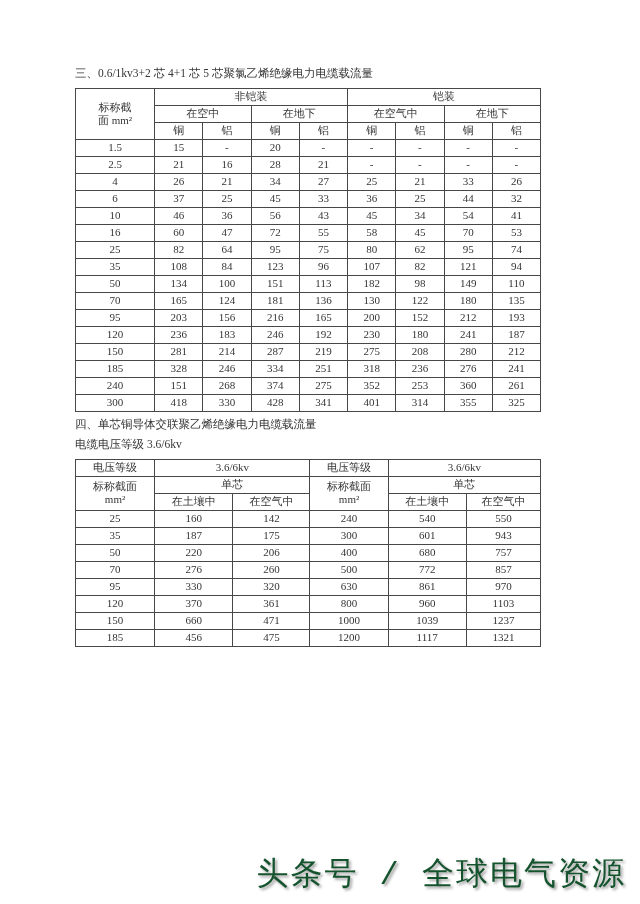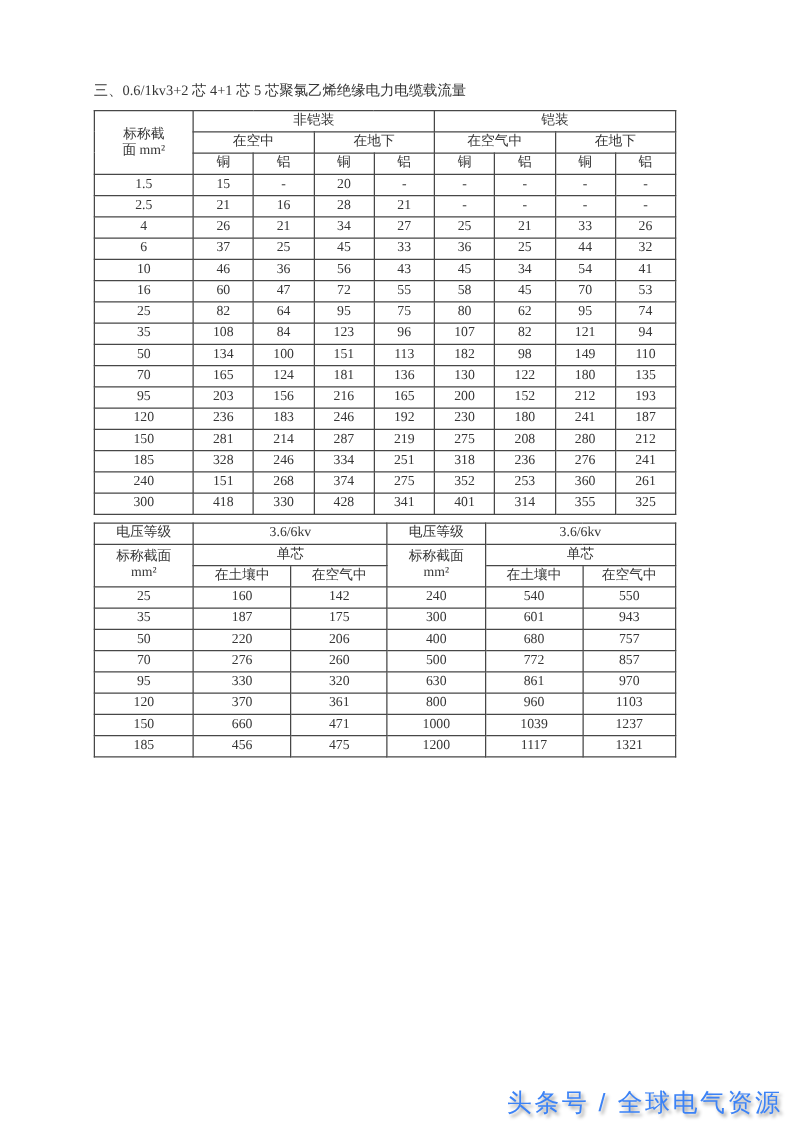--- a/index.html
+++ b/index.html
@@ -37,24 +37,24 @@
     line-height: 15px;
     height: 16px;
     overflow: hidden;
   }
   .wrap-narrow { width: 42px; margin: 0 auto; line-height: 13px; }
   .wrap-mid    { width: 50px; margin: 0 auto; line-height: 13px; }
   .sec-gap { height: 6px; }
   .watermark {
     position: absolute;
     right: 14px; bottom: 8px;
-    font-family: Liberation Sans, sans-serif;
-    font-size: 20px;
+    font-family: Liberation Mono, monospace;
+    font-size: 32px;
     letter-spacing: 2px;
-    color: #3b82f6;
+    color: #14532d;
     text-shadow: 2px 2px 3px #9a9a9a, -1px -1px 0 #ffffff;
     white-space: nowrap;
   }
 </style>
 </head>
 <body>
 
 <div class="content">
 
   <p class="doc-line">三、0.6/1kv3+2 芯 4+1 芯 5 芯聚氯乙烯绝缘电力电缆载流量</p>
@@ -271,20 +271,22 @@
           <td>401</td>
           <td>314</td>
           <td>355</td>
           <td>325</td>
         </tr>
       </tbody>
   </table>
 
   <div class="sec-gap"></div>
 
+  <p class="doc-line">四、单芯铜导体交联聚乙烯绝缘电力电缆载流量</p>
+  <p class="doc-line">电缆电压等级 3.6/6kv</p>
 
   <table id="table2">
     <colgroup>
       <col style="width:79px">
         <col style="width:78px">
         <col style="width:77px">
       <col style="width:78px">
         <col style="width:78px">
         <col style="width:74px">
     </colgroup>

